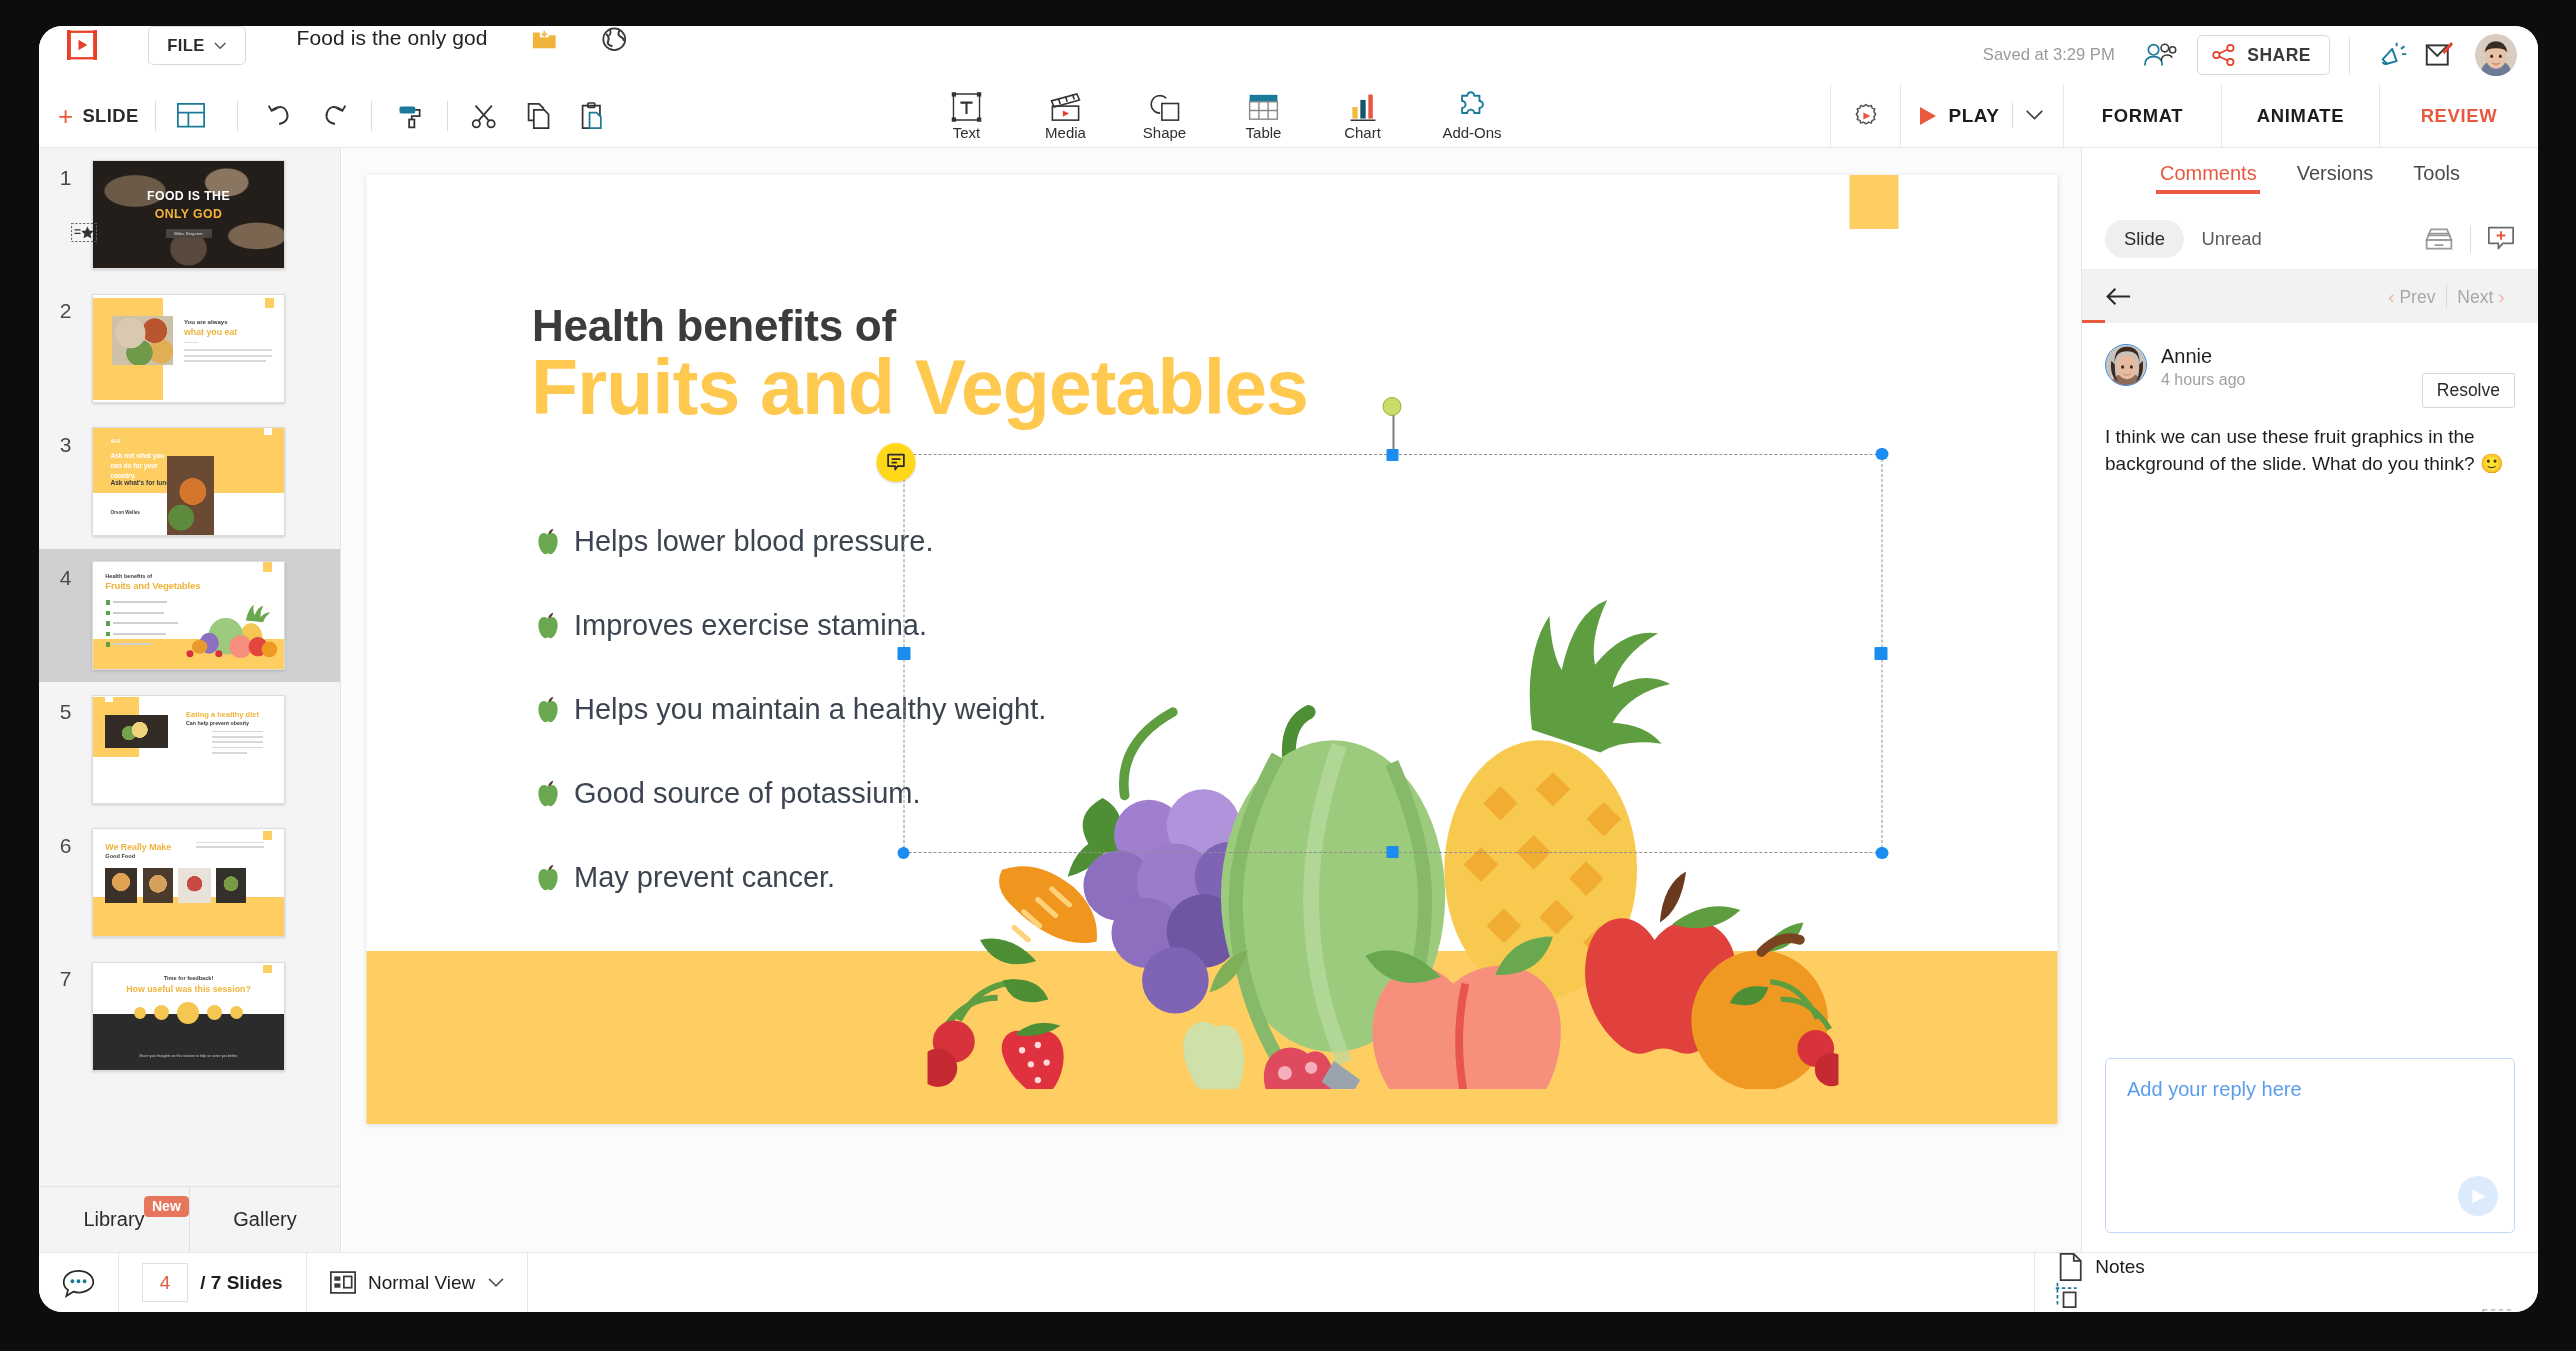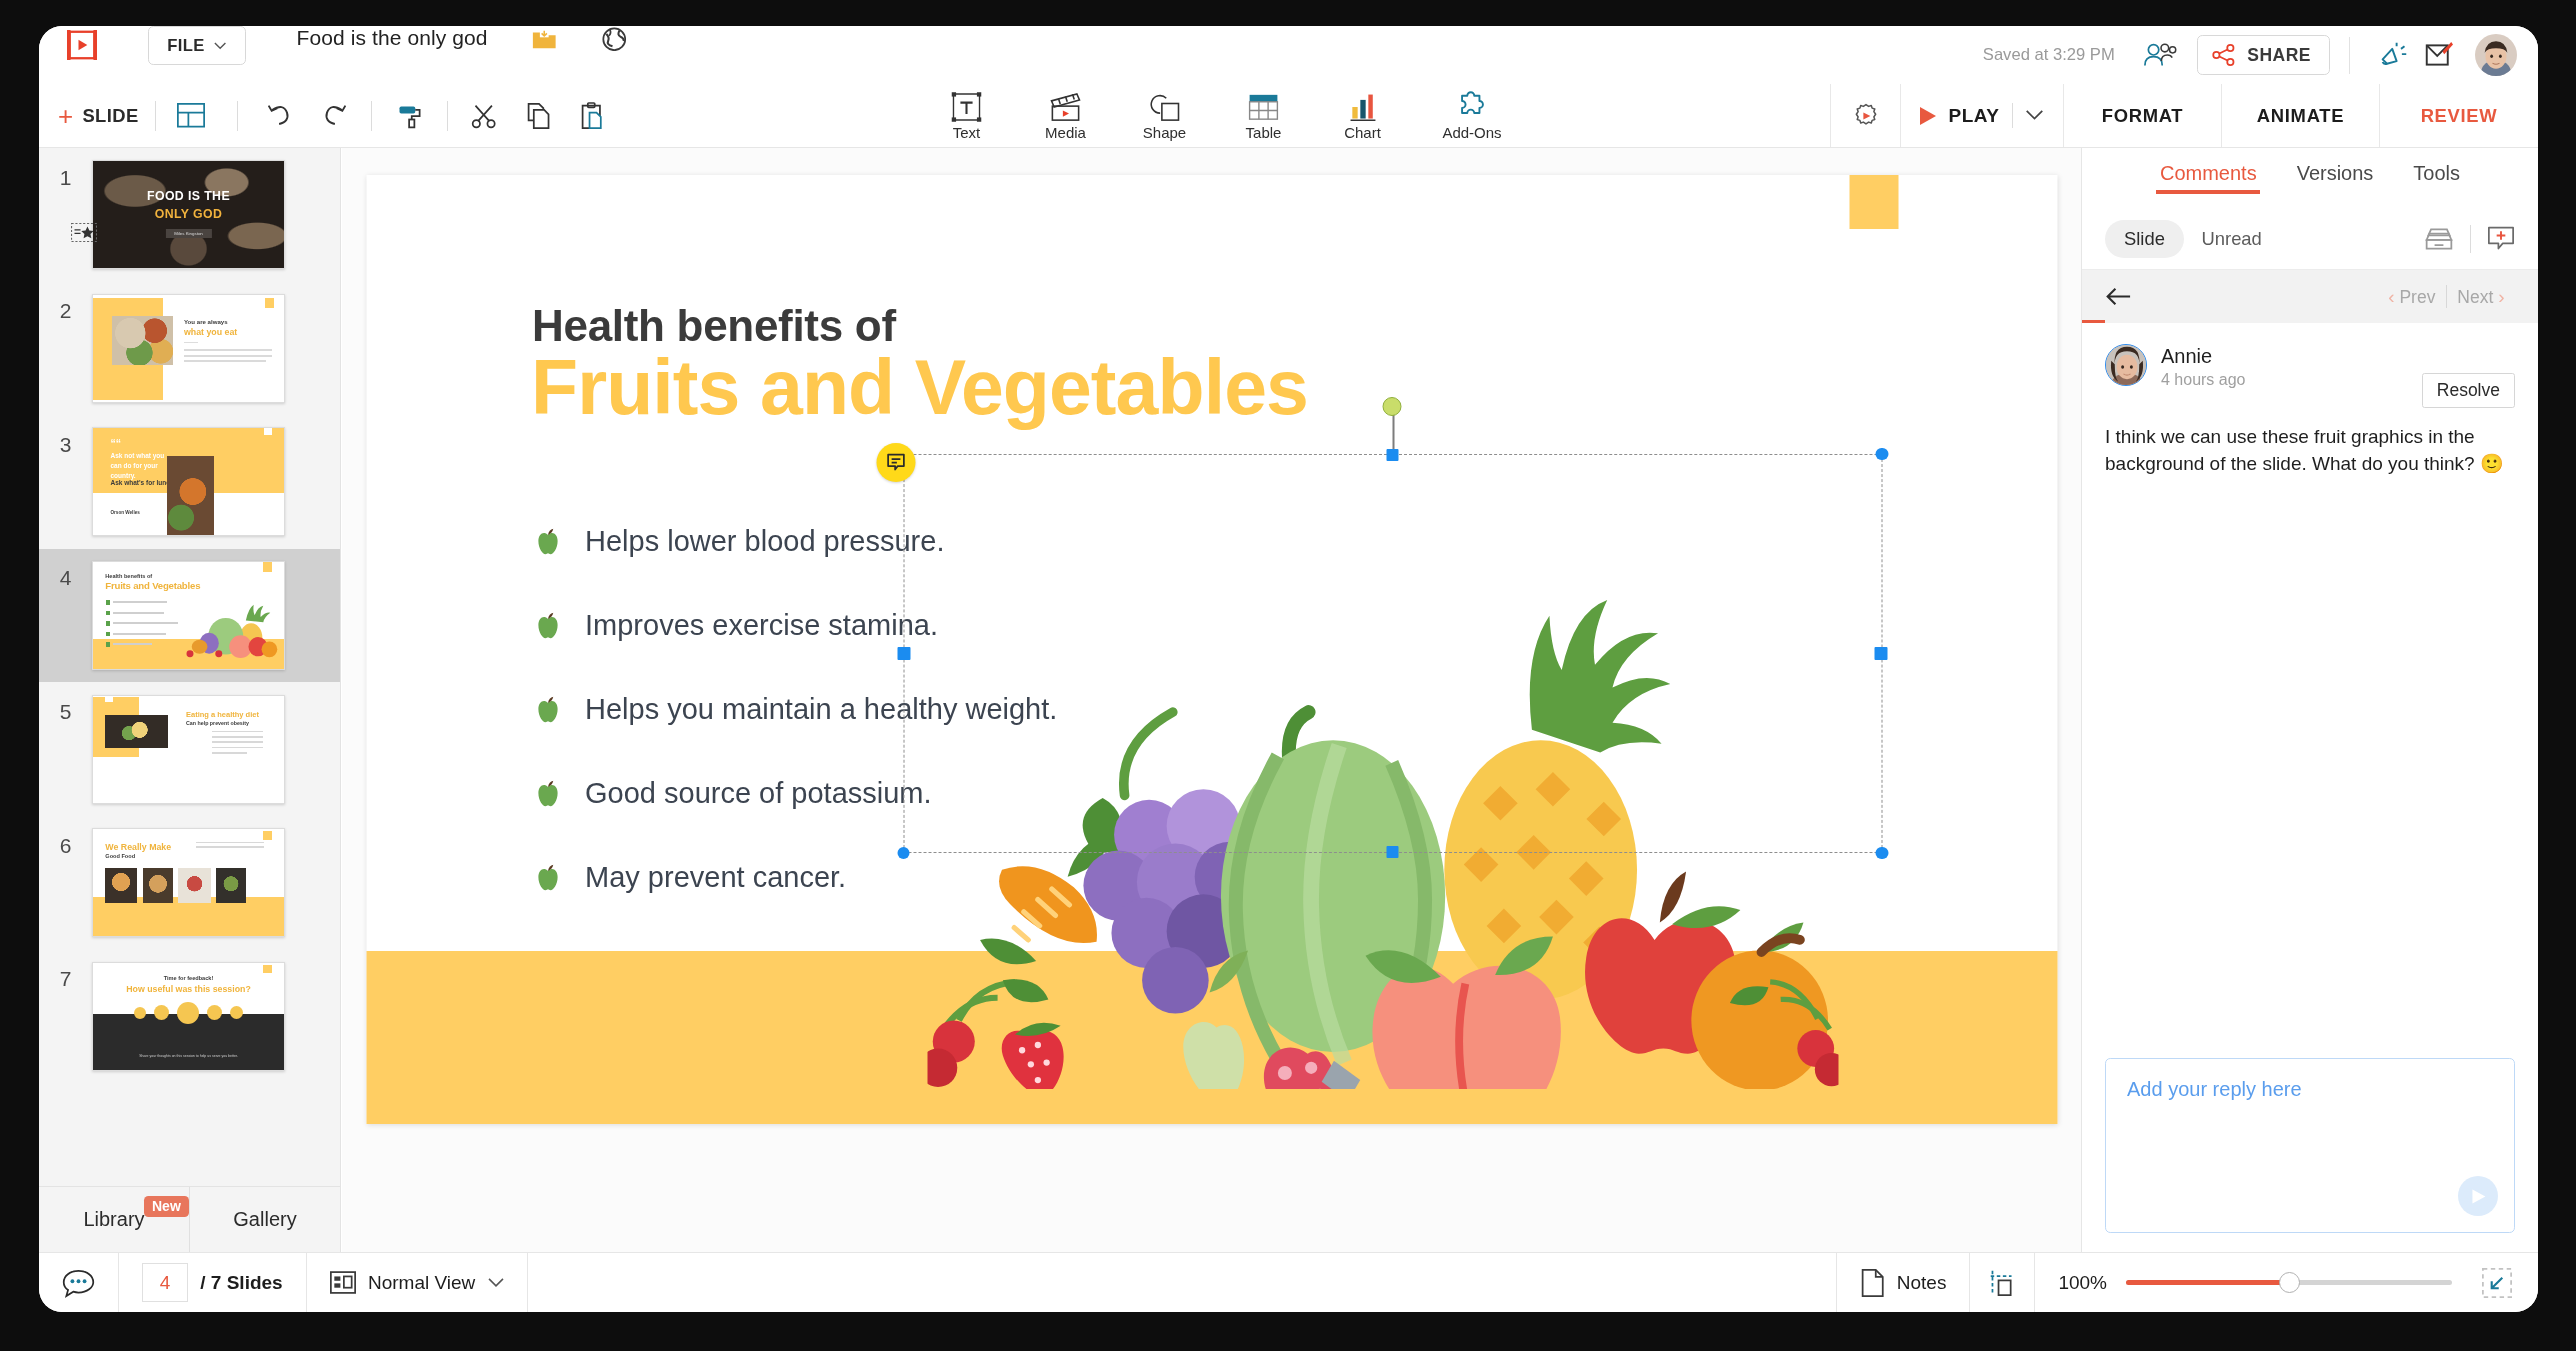--- a/index.html
+++ b/index.html
@@ -130,21 +130,21 @@
     width:1691px; height:949px; background:#fff;
     box-shadow:0 0.9px 5.3px rgba(0,0,0,.13);
   }
   .slide-yellow-sq { position:absolute; right:159px; top:0; width:49px; height:54px; background:#ffce63; }
   .slide-bottom-band { position:absolute; left:0; bottom:0; width:100%; height:173px; background:#ffce63; }
   .slide-h1 { position:absolute; left:166px; top:126px; font-size:44px; font-weight:800; color:#3b3b3b; letter-spacing:-0.3px;
               font-family:"Liberation Sans", sans-serif; }
   .slide-h2 { position:absolute; left:165px; top:172px; font-size:77px; font-weight:800; color:#ffc84f;
               letter-spacing:-0.9px; line-height:1.05; }
   .bullets { position:absolute; left:170px; top:324px; }
-  .bullet { display:flex; align-items:center; gap:26px; height:84px; }
+  .bullet { display:flex; align-items:center; gap:15px; height:84px; }
   .bullet .btxt { font-size:29px; color:#3c4450; }
   .apple-ico { width:23px; height:28px; flex:0 0 auto; }
 
   
   .fruits { position:absolute; left:561px; bottom:35px; width:911px; height:561px; }
 
   
   .selbox { position:absolute; left:537px; top:279px; width:979px; height:399px;
             border:1.8px dashed #8e8e8e; }
   .hnd { position:absolute; width:12.3px; height:12.3px; background:#1b8cf0; border-radius:0.9px; }
@@ -197,21 +197,21 @@
 
   
   .bottombar { position:absolute; left:0; bottom:0; width:100%; height:60px; background:#fff;
                border-top:0.9px solid #e6e6e6; display:flex; align-items:center; }
   .bb-cell { height:100%; display:flex; align-items:center; padding:0 23px; border-right:0.9px solid #e6e6e6; }
   .bb-cell.nob { border-right:none; }
   .slide-num-box { width:46px; height:39px; border:0.9px solid #e0e0e0; display:flex; align-items:center;
                    justify-content:center; font-size:19px; color:#e8593f; cursor:text; }
   .bb-txt { font-size:19px; color:#1d1d1d; margin-left:12.3px; font-weight:600; }
   .bb-txt.norm { font-weight:400; }
-  .bb-right { margin-left:auto; display:flex; align-items:flex-start; height:100%; }
+  .bb-right { margin-left:auto; display:flex; align-items:flex-start; height:100%;flex-direction:column; }
   .zoom-val { font-size:19px; color:#1d1d1d; margin-right:19px; }
   .zslider { width:326px; height:5.3px; background:#d4d4d4; border-radius:2.6px; position:relative; cursor:pointer; }
   .zfill { position:absolute; left:0; top:0; height:100%; width:50%; background:#e8593f; border-radius:2.6px; }
   .zknob { position:absolute; left:calc(50% - 10.5px); top:-8px; width:21px; height:21px; border-radius:50%;
            background:#fff; border:1.8px solid #b0b0b0; }
   .fit-ico { margin-left:30px; width:30px; height:30px; cursor:pointer; }
   svg { display:block; }
 </style>
 </head>
 <body>

